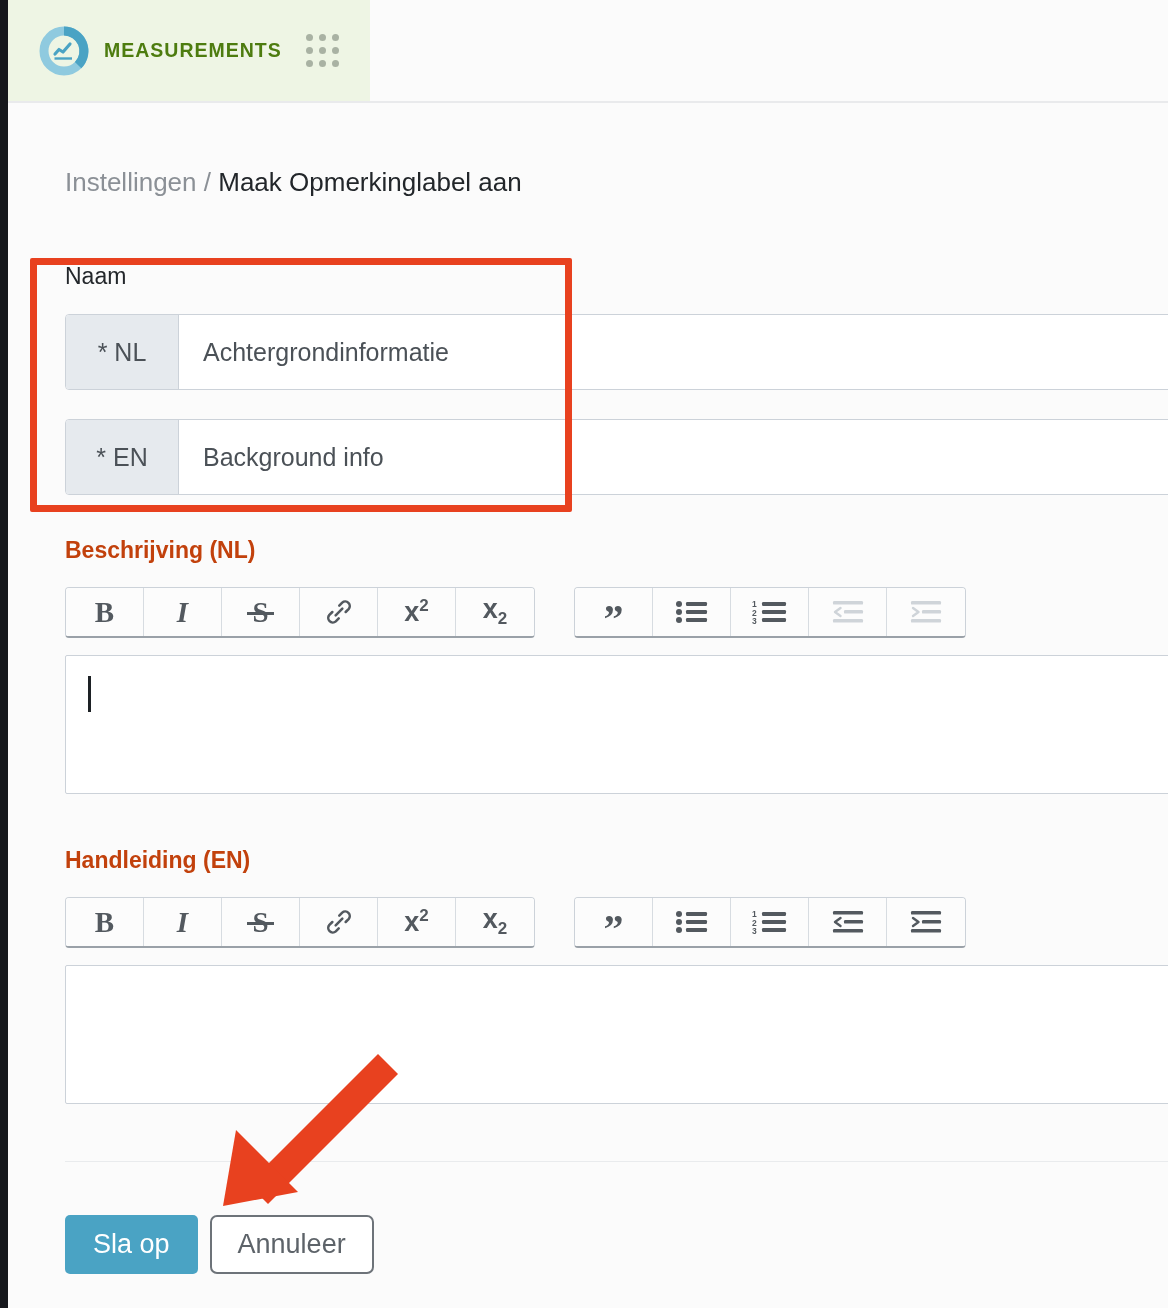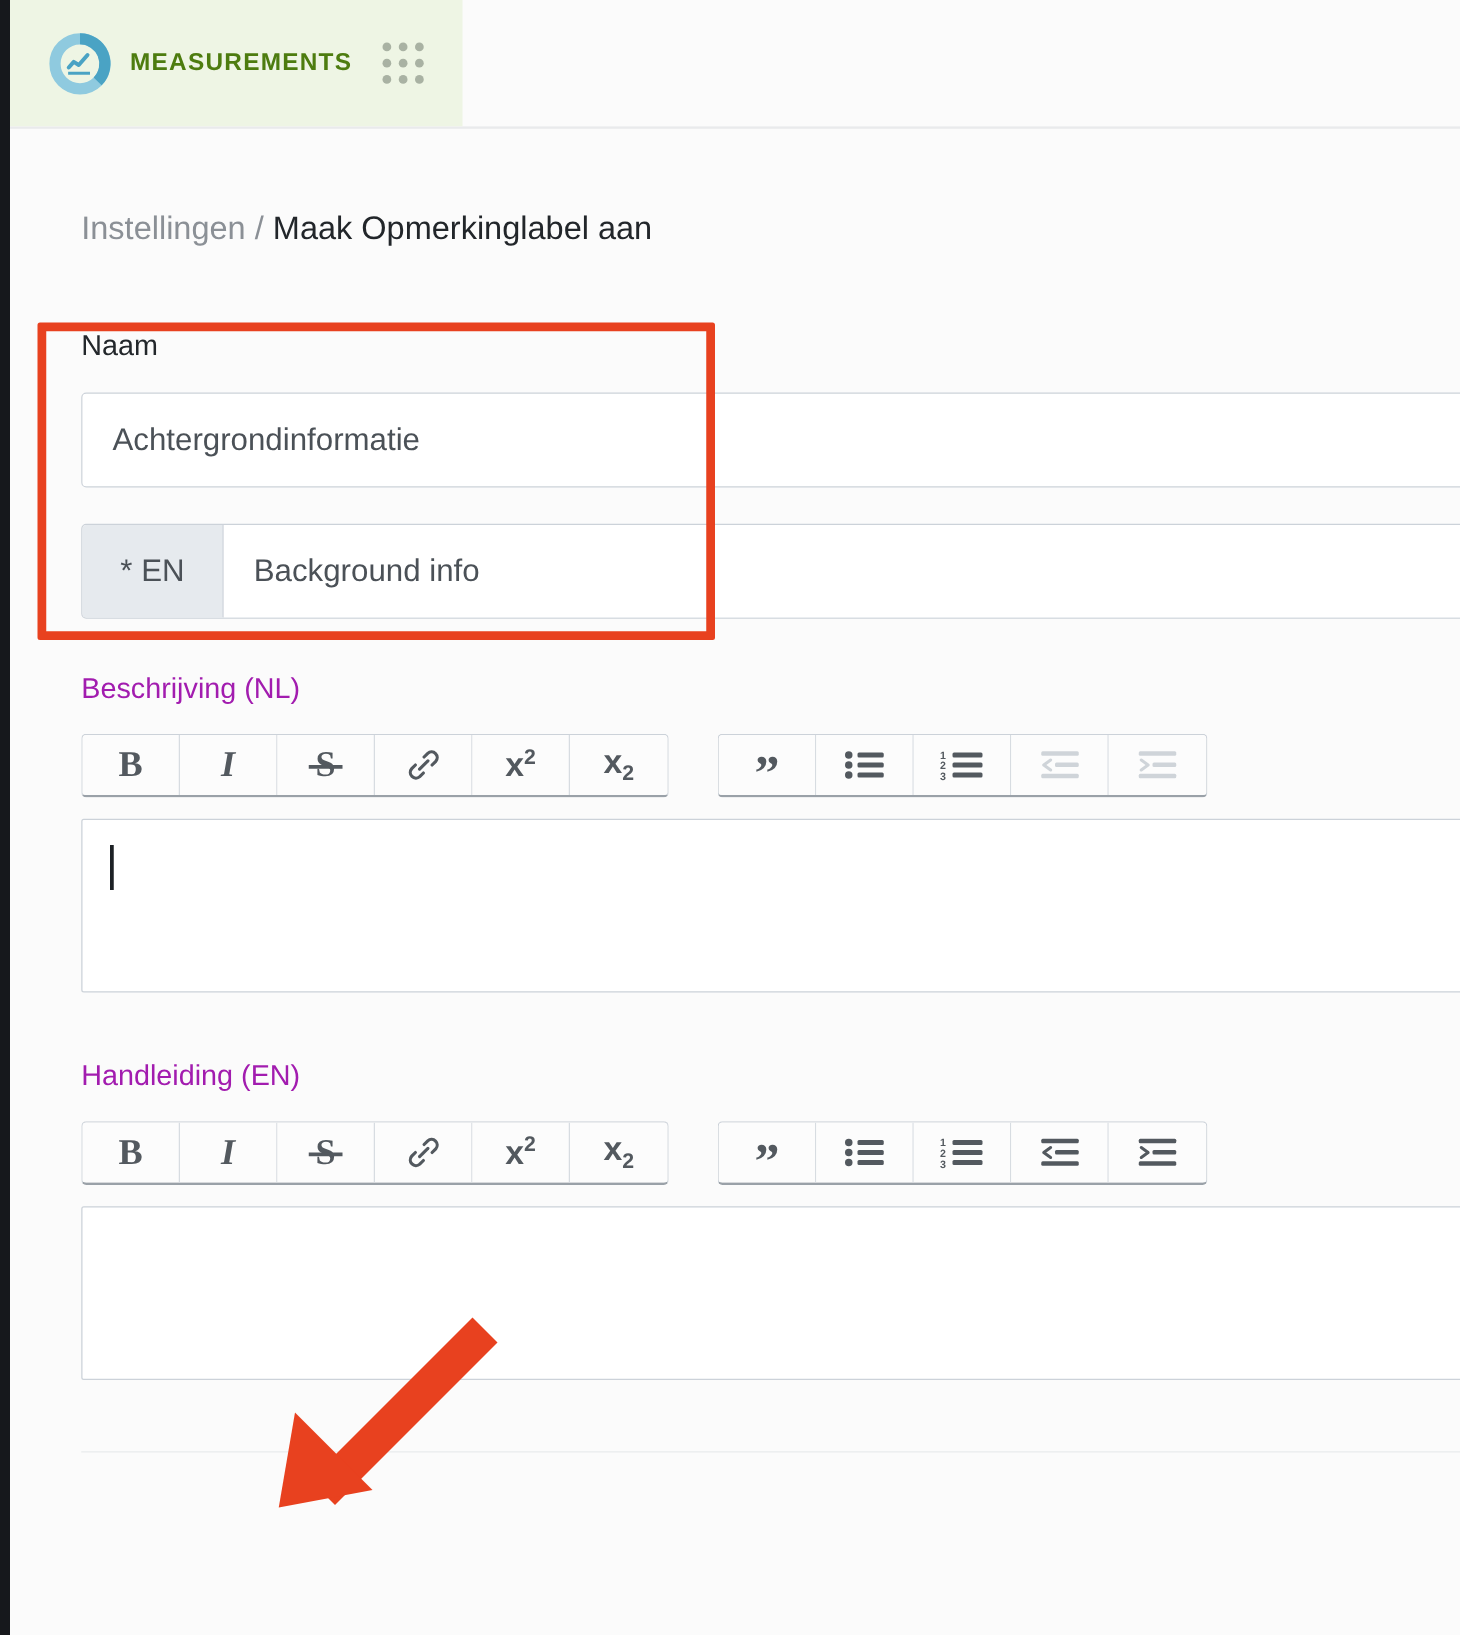--- a/index.html
+++ b/index.html
@@ -161,22 +161,22 @@
     border-radius: 2px;
     z-index: 40;
     pointer-events: none;
   }
 
   
   .desc-heading {
     position: absolute;
     left: 57px;
     font-size: 23px;
-    font-weight: normal;
-    color: #a21caf;
+    font-weight: bold;
+    color: #c2410c;
   }
   .desc-heading.nl { top: 434px; }
   .desc-heading.en { top: 744px; }
 
   .toolbar {
     position: absolute;
     left: 57px;
     display: flex;
     align-items: flex-start;
     gap: 39px;
@@ -325,20 +325,21 @@
 
   <div class="breadcrumb">
     <span class="crumb-parent">Instellingen</span>
     <span class="crumb-sep">/</span>
     <span class="crumb-current">Maak Opmerkinglabel aan</span>
   </div>
 
   <div class="naam-label">Naam</div>
 
   <div class="input-group row-nl">
+    <div class="ig-prefix">* NL</div>
     <div class="ig-field">Achtergrondinformatie</div>
   </div>
 
   <div class="input-group row-en">
     <div class="ig-prefix">* EN</div>
     <div class="ig-field">Background info</div>
   </div>
 
   <div class="desc-heading nl">Beschrijving (NL)</div>
 
@@ -485,20 +486,24 @@
         </svg>
       </div>
     </div>
   </div>
 
   <div class="editor en">
     <span></span>
   </div>
 
   <div class="footer-sep"></div>
+  <div class="actions">
+    <button class="btn-primary">Sla op</button>
+    <button class="btn-secondary">Annuleer</button>
+  </div>
 </div>
 
 <div class="annot-rect"></div>
 
 <svg class="annot-arrow" viewBox="0 0 230 215">
   <g fill="#e8411f">
     <polygon points="188,34 208,54 78,184 58,164"></polygon>
     <polygon points="33,186 46,110 108,172"></polygon>
   </g>
 </svg>

